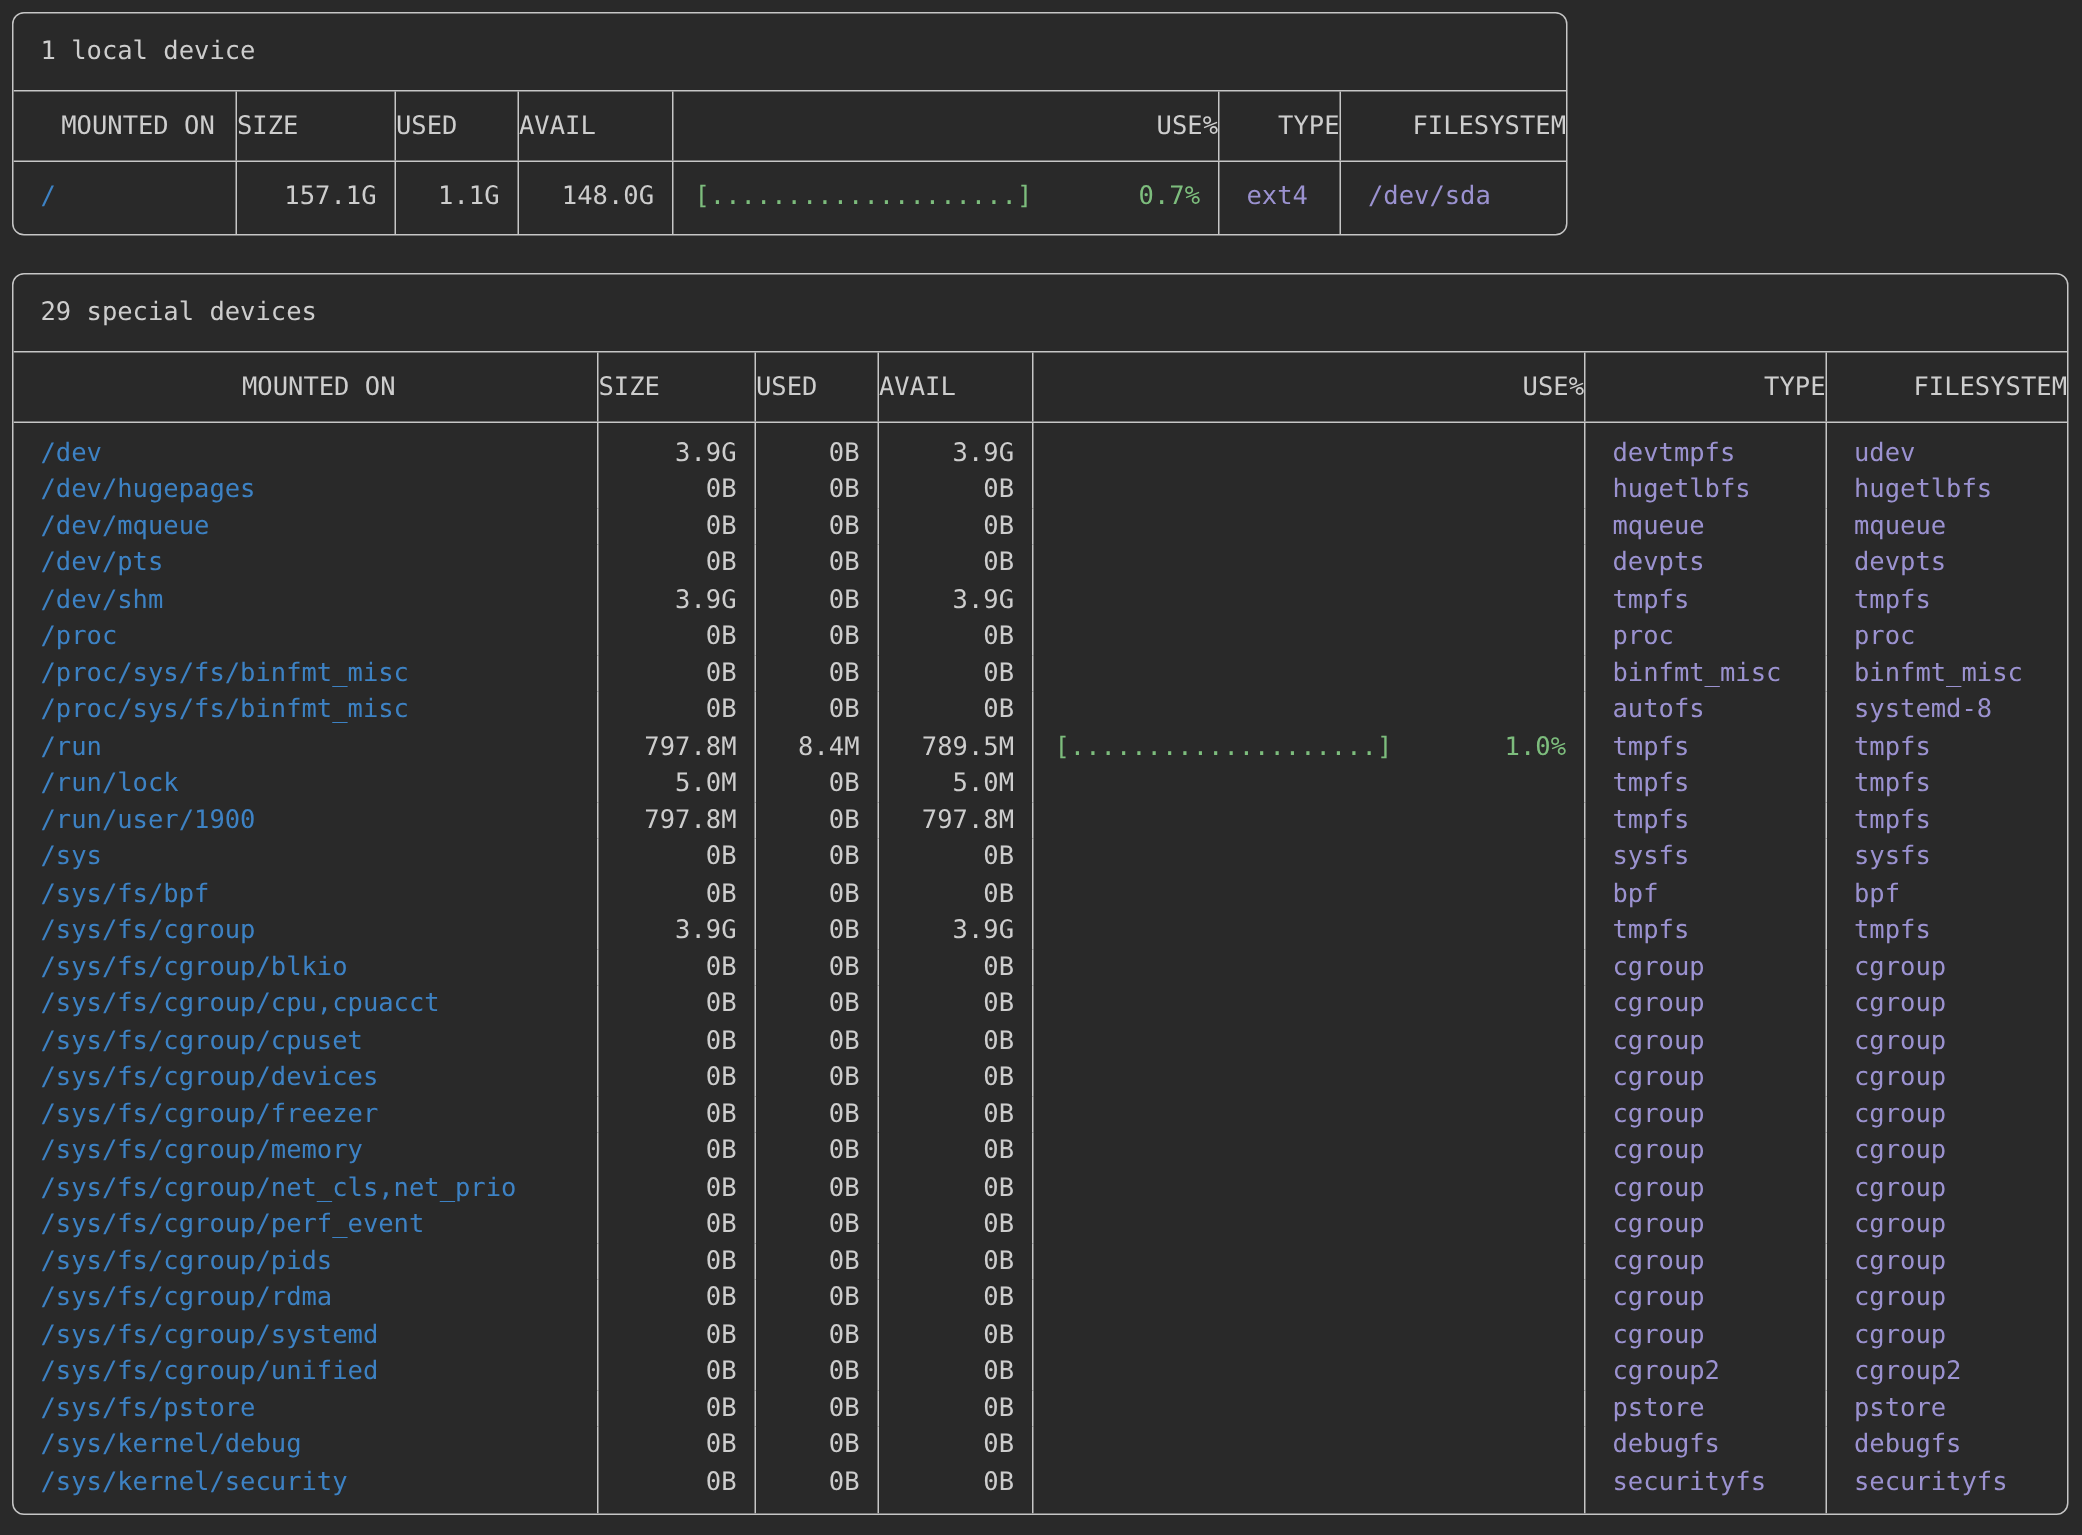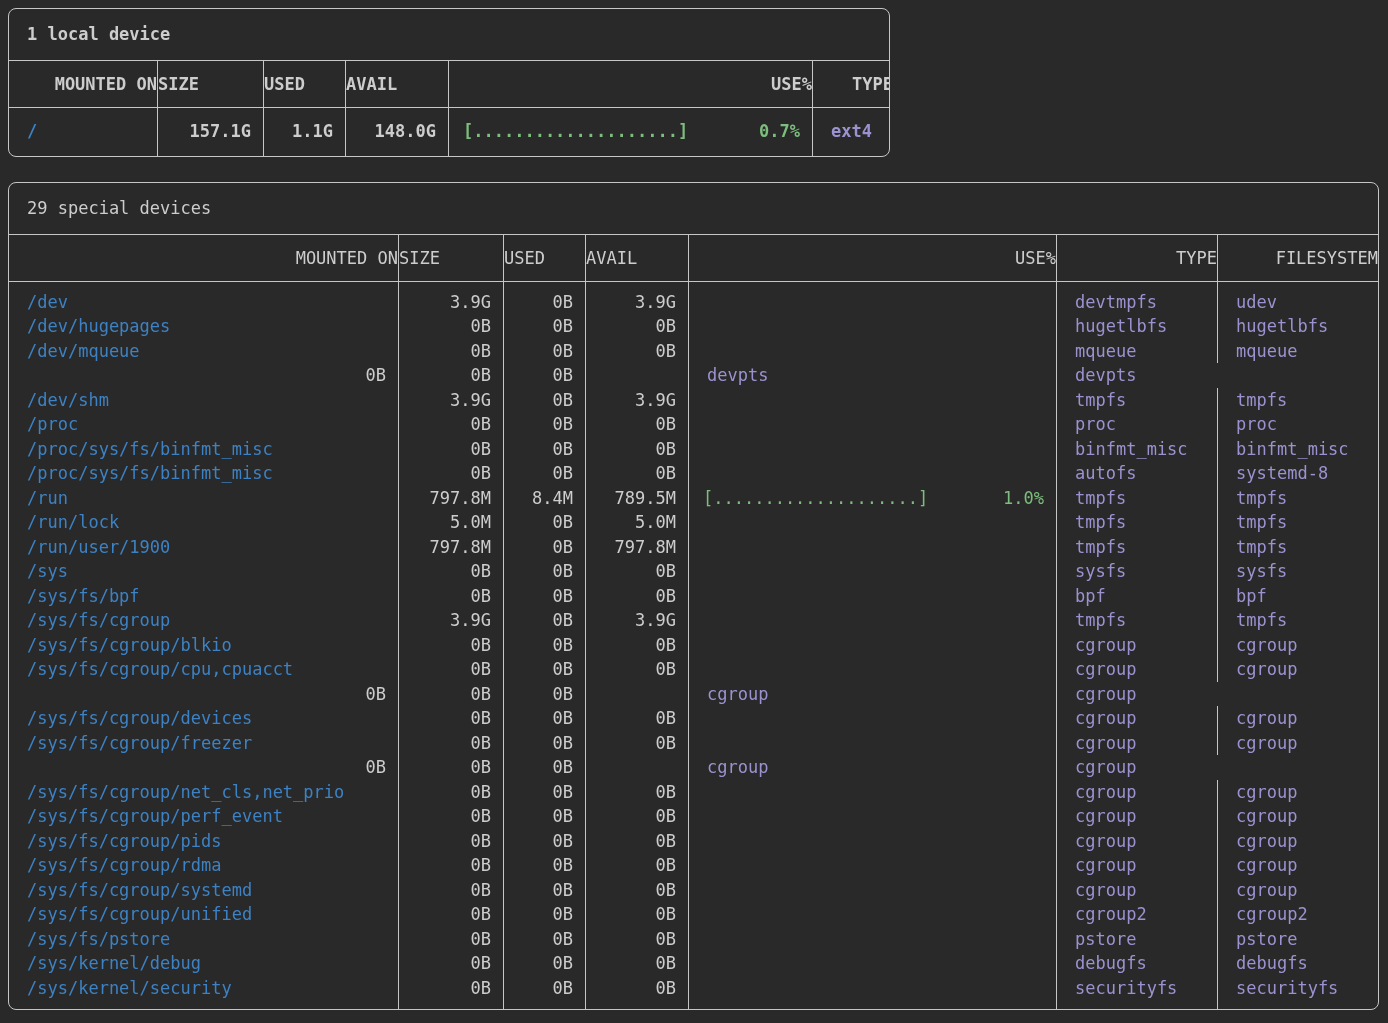--- a/index.html
+++ b/index.html
@@ -11,21 +11,21 @@
     font-size: 17px;
     color: var(--fg, #cdcdcd);
   }
   .screen { padding: 8px 0 0 8px; }
 
   .duf-table {
     border: 1.5px solid var(--border, #c6c6c6);
     border-radius: 8px;
     overflow: hidden;
   }
-  .duf-table.local   { width: 882px; margin-bottom: 25px; font-weight: bold; }
+  .duf-table.local   { width: 1037px; margin-bottom: 25px; }
   .duf-table.special { width: 1371px; }
 
   .title-row {
     padding: 13px 16px 13px 18px;
     line-height: 25px;
     border-bottom: 1.5px solid var(--border, #c6c6c6);
     color: var(--fg, #cdcdcd);
   }
 
   .grid { display: grid; }
@@ -34,21 +34,21 @@
 
   .header-row { border-bottom: 1.5px solid var(--border, #c6c6c6); }
   .header-row .cell {
     padding: 11px 0;
     line-height: 24px;
     color: var(--fg, #cdcdcd);
   }
   .cell { border-right: 1.5px solid var(--border, #c6c6c6); white-space: nowrap; overflow: hidden; }
   .cell:last-child { border-right: none; }
 
-  .cell.h-mount { text-align: right; padding-left: 18px; }
+  .cell.h-mount { text-align: center; padding-left: 18px; }
   .cell.h-num   { text-align: left; }
   .cell.h-use   { text-align: right; }
   .cell.h-left  { text-align: right; padding-left: 18px; }
 
   .body .row { line-height: 24.5px; }
   .body .row:first-child .cell { padding-top: 8px; }
   .body .row:last-child  .cell { padding-bottom: 9px; }
 
   .local .body .row .cell { padding-top: 11px; padding-bottom: 12px; }
 
@@ -138,20 +138,21 @@
     <div class="cell num avail avail-red">0B</div>
     <div class="cell use">
       <span class="bar"></span>
       <span class="pct"></span>
     </div>
     <div class="cell typ">mqueue</div>
     <div class="cell fs">mqueue</div>
   </div>
 
   <div class="grid row">
+    <div class="cell mount">/dev/pts</div>
     <div class="cell num">0B</div>
     <div class="cell num">0B</div>
     <div class="cell num avail avail-red">0B</div>
     <div class="cell use">
       <span class="bar"></span>
       <span class="pct"></span>
     </div>
     <div class="cell typ">devpts</div>
     <div class="cell fs">devpts</div>
   </div>
@@ -306,20 +307,21 @@
     <div class="cell num avail avail-red">0B</div>
     <div class="cell use">
       <span class="bar"></span>
       <span class="pct"></span>
     </div>
     <div class="cell typ">cgroup</div>
     <div class="cell fs">cgroup</div>
   </div>
 
   <div class="grid row">
+    <div class="cell mount">/sys/fs/cgroup/cpuset</div>
     <div class="cell num">0B</div>
     <div class="cell num">0B</div>
     <div class="cell num avail avail-red">0B</div>
     <div class="cell use">
       <span class="bar"></span>
       <span class="pct"></span>
     </div>
     <div class="cell typ">cgroup</div>
     <div class="cell fs">cgroup</div>
   </div>
@@ -344,20 +346,21 @@
     <div class="cell num avail avail-red">0B</div>
     <div class="cell use">
       <span class="bar"></span>
       <span class="pct"></span>
     </div>
     <div class="cell typ">cgroup</div>
     <div class="cell fs">cgroup</div>
   </div>
 
   <div class="grid row">
+    <div class="cell mount">/sys/fs/cgroup/memory</div>
     <div class="cell num">0B</div>
     <div class="cell num">0B</div>
     <div class="cell num avail avail-red">0B</div>
     <div class="cell use">
       <span class="bar"></span>
       <span class="pct"></span>
     </div>
     <div class="cell typ">cgroup</div>
     <div class="cell fs">cgroup</div>
   </div>

